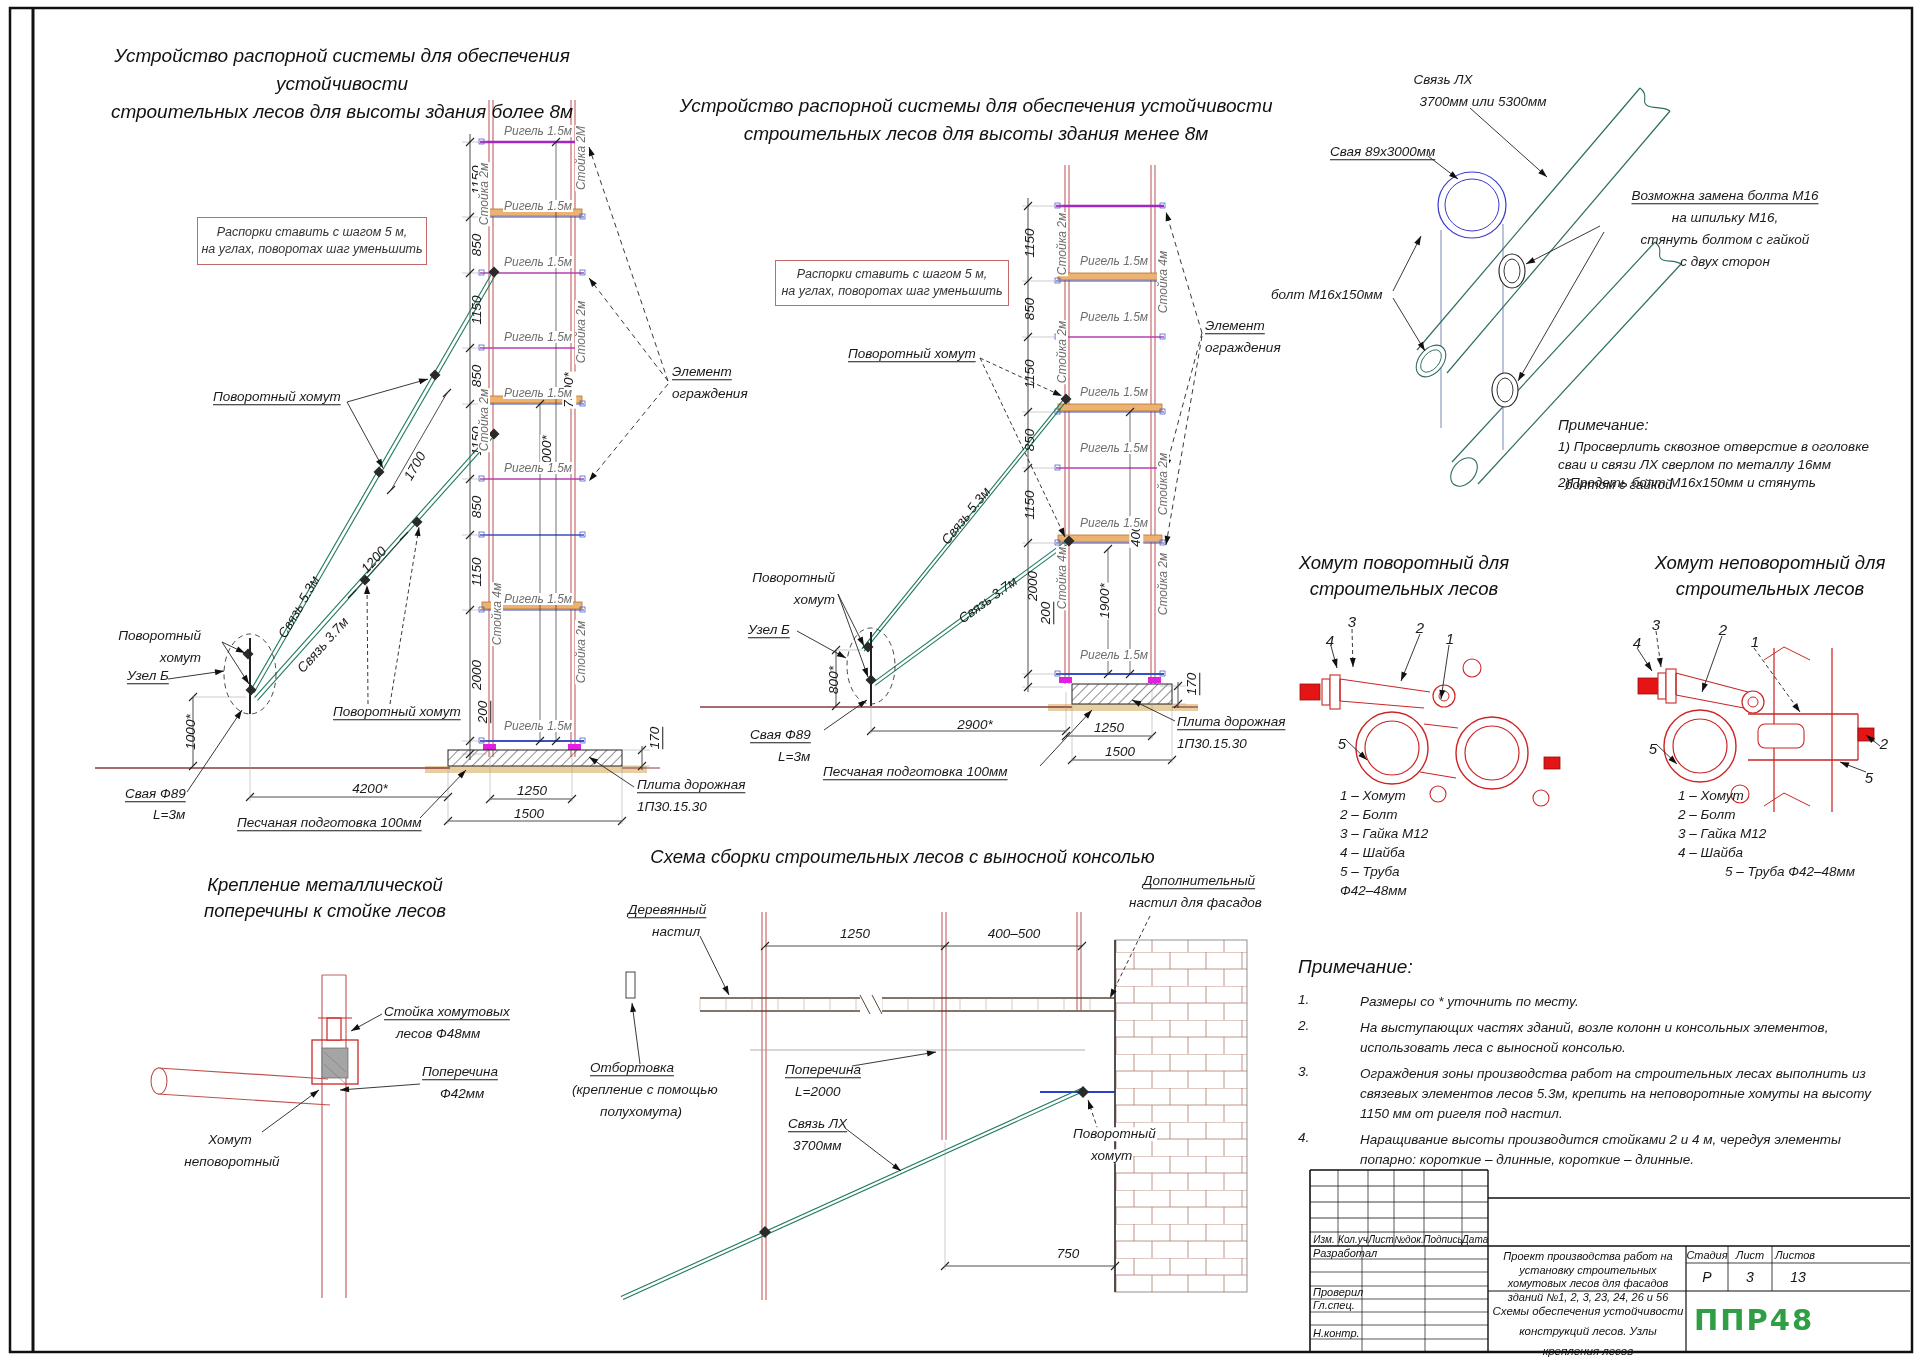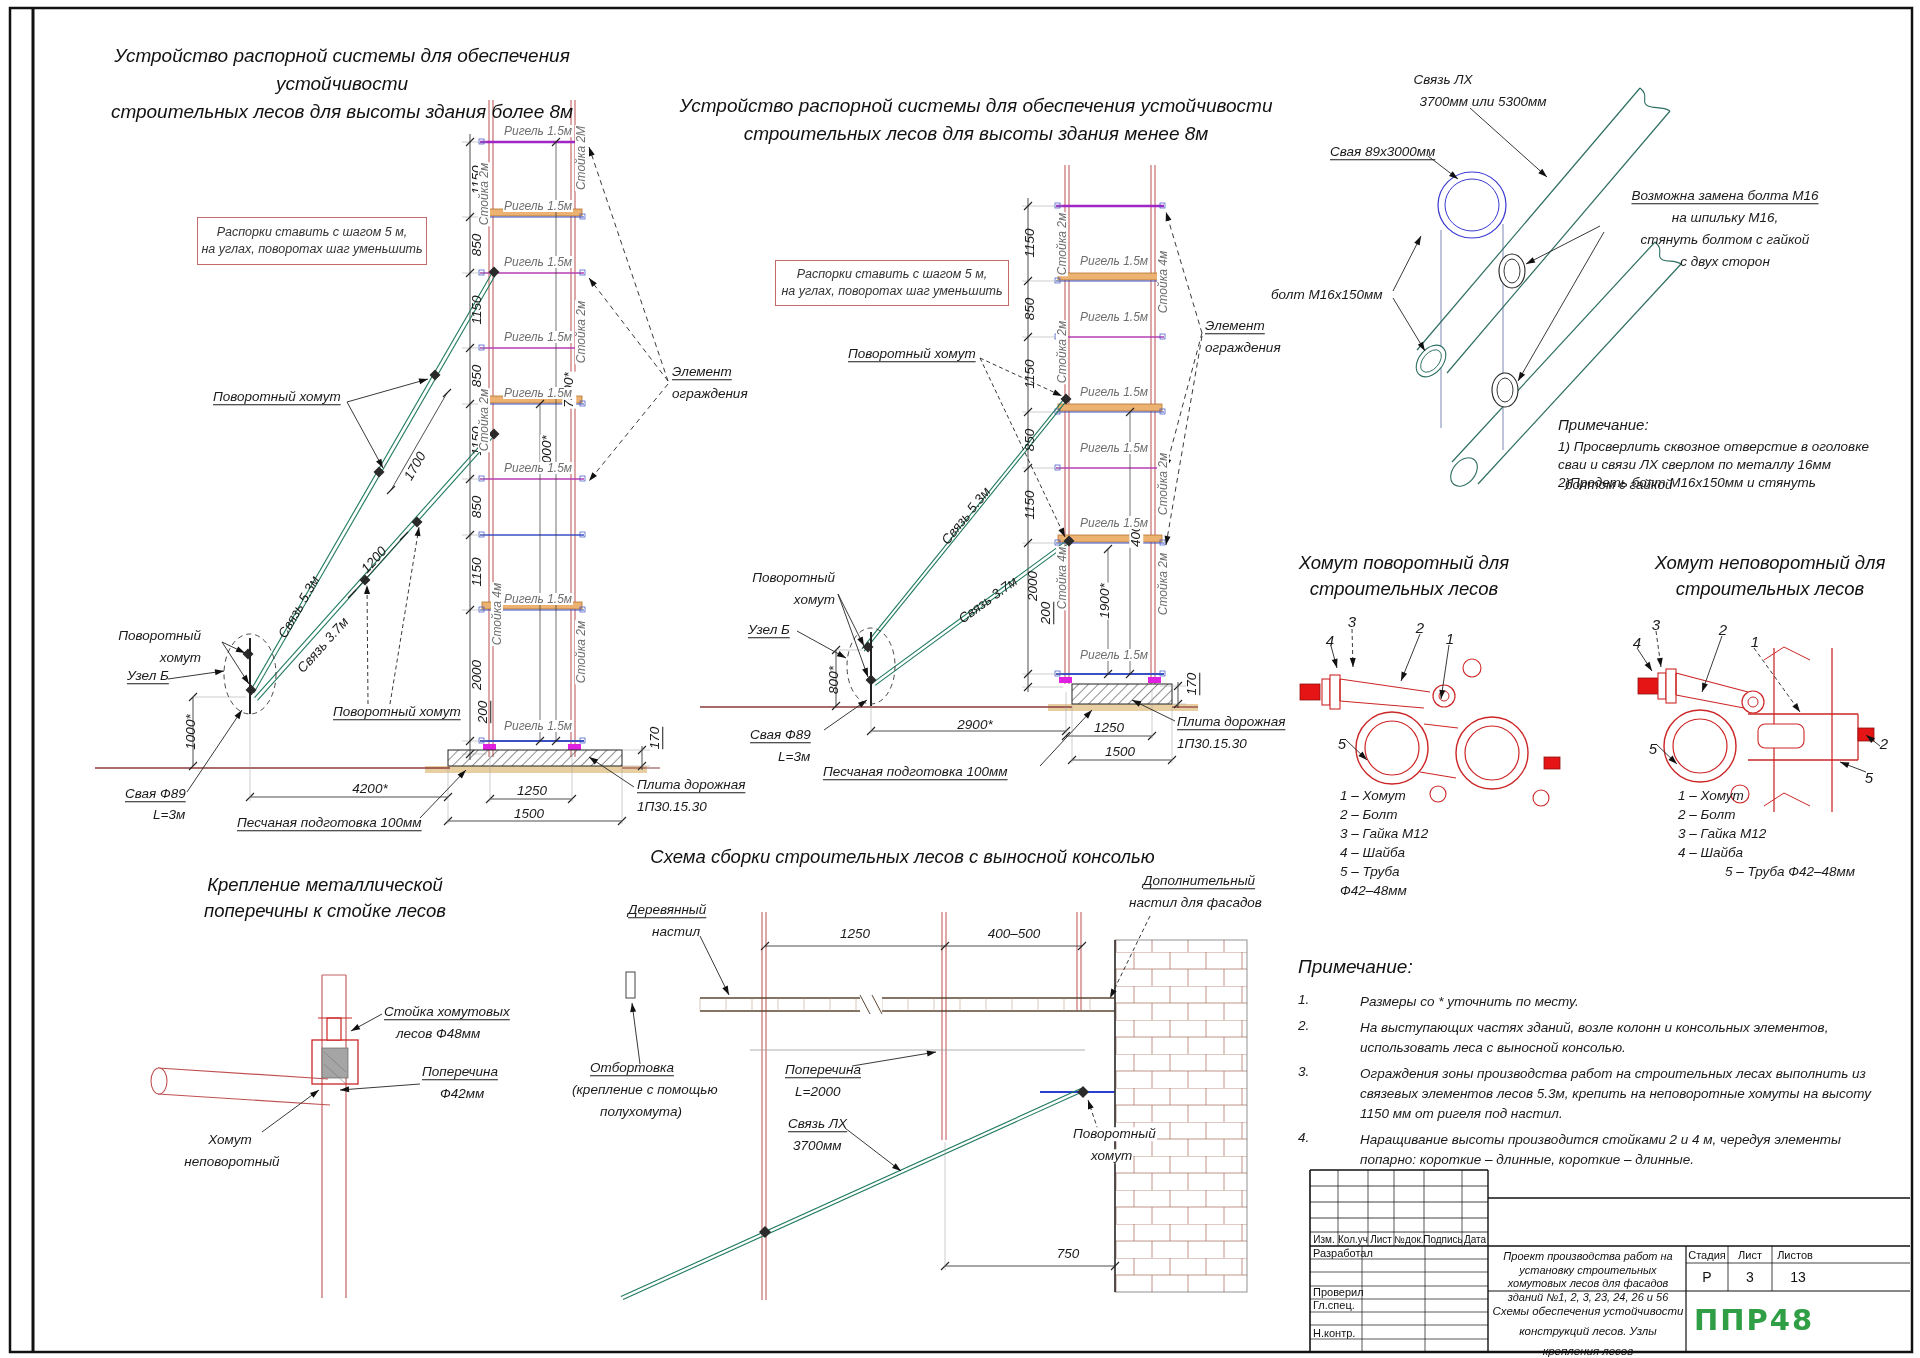--- a/index.html
+++ b/index.html
@@ -16,21 +16,21 @@
   .h2{position:absolute;text-align:center;font-size:18.5px;line-height:26px;font-style:italic;
       color:#111;white-space:pre-line;}
   .notebox{position:absolute;border:1.3px solid #c46a6a;background:#fff;color:#333;
       font-size:12.5px;line-height:17px;font-style:italic;display:flex;align-items:center;
       justify-content:center;text-align:center;white-space:pre-line;}
   .notes-head{position:absolute;font-size:19px;font-style:italic;color:#111;}
   #notes-list{position:absolute;left:1298px;top:992px;width:585px;}
   .note-row{display:flex;margin-bottom:6px;}
   .note-num{width:62px;flex:0 0 62px;font-size:13.5px;font-style:italic;color:#1a1a1a;}
   .note-text{font-size:13.5px;line-height:20px;font-style:italic;color:#1a1a1a;white-space:pre-line;}
-  .tb{position:absolute;font-size:11px;color:#111;white-space:nowrap;text-align:center;}
+  .tb{position:absolute;font-size:11px;font-style:italic;color:#111;white-space:nowrap;text-align:center;}
   .tb.c{transform:translate(-50%,-50%);}
   .tb-proj{position:absolute;left:1492px;top:1250px;width:192px;text-align:center;
       font-size:11px;line-height:13.5px;font-style:italic;color:#111;}
   .tb-doc{position:absolute;left:1492px;top:1301px;width:192px;text-align:center;
       font-size:11.5px;line-height:20px;font-style:italic;color:#111;}
   .tb-val{font-size:14px;}
   .logo{position:absolute;left:1690px;top:1303px;width:128px;text-align:center;
       font-size:29px;font-weight:bold;color:#2f9e44;letter-spacing:2px;font-style:normal;
       font-family:"DejaVu Sans","Liberation Sans",sans-serif;}
 </style>

